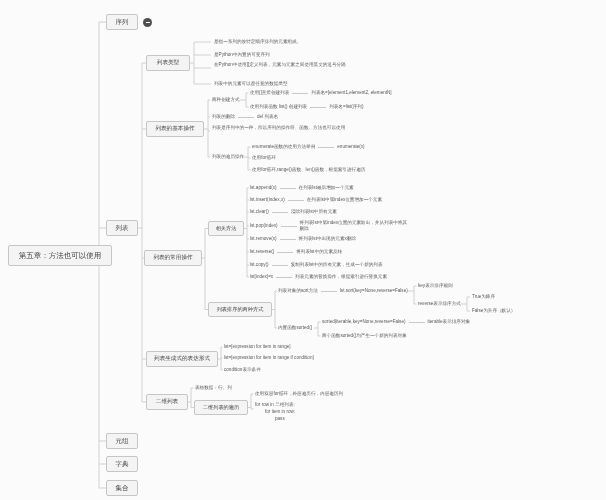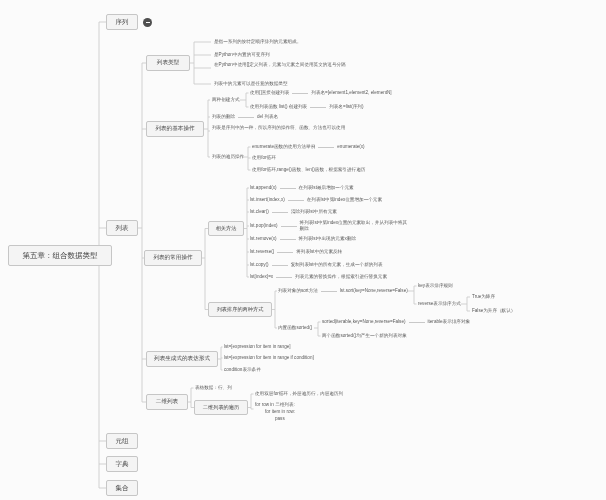--- a/index.html
+++ b/index.html
@@ -56,21 +56,21 @@
       M247 239 H249 M247 252 H249 M247 265 H249 M247 277 H249
       M272 309.5 H275 M275 291 V328 M275 291 H277 M275 328 H277
       M408 291 H414 M414 286 V304 M414 286 H416.5 M414 304 H416.5
       M461 304 H467 M467 297 V311 M467 297 H470 M467 311 H470
       M314 328 H318 M318 322 V336 M318 322 H320.5 M318 336 H320.5
       M218 359 H221 M221 347 V370 M221 347 H222.5 M221 358 H222.5 M221 370 H222.5
       M188 402 H191 M191 388 V407.5 M191 388 H193.5 M191 407.5 H194
       M248 407.5 H251 M251 394 V409 M251 394 H253.5 M251 409 H253.5"></path>
   </svg>
 
-  <div class="box root-box" style="left:8px;top:245px;width:104px;height:21px">第五章：组合数据类型</div>
+  <div class="box root-box" style="left:8px;top:245px;width:104px;height:21px">第五章：方法也可以使用</div>
 
   <div class="box b1" style="left:106px;top:14px;width:32px;height:16px">序列</div>
   <div class="badge" style="left:143px;top:18px"></div>
   <div class="box b1" style="left:106px;top:220px;width:32px;height:16px">列表</div>
   <div class="box b1" style="left:106px;top:433px;width:32px;height:16px">元组</div>
   <div class="box b1" style="left:106px;top:456px;width:32px;height:16px">字典</div>
   <div class="box b1" style="left:106px;top:480px;width:32px;height:16px">集合</div>
 
   <div class="box b2" style="left:146px;top:55px;width:44px;height:16px">列表类型</div>
   <div class="box b2" style="left:146px;top:121px;width:58px;height:16px">列表的基本操作</div>

